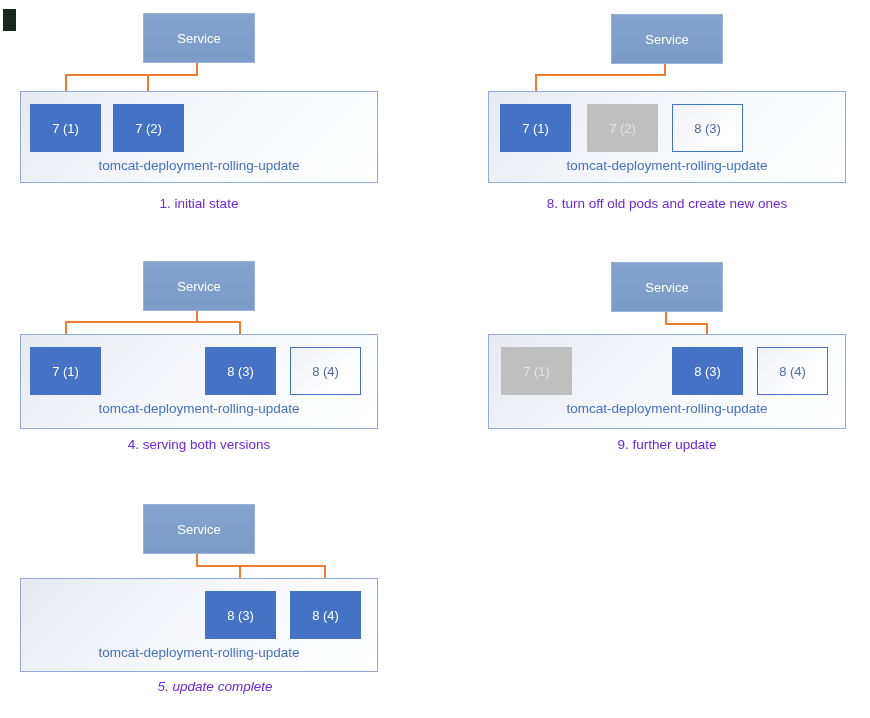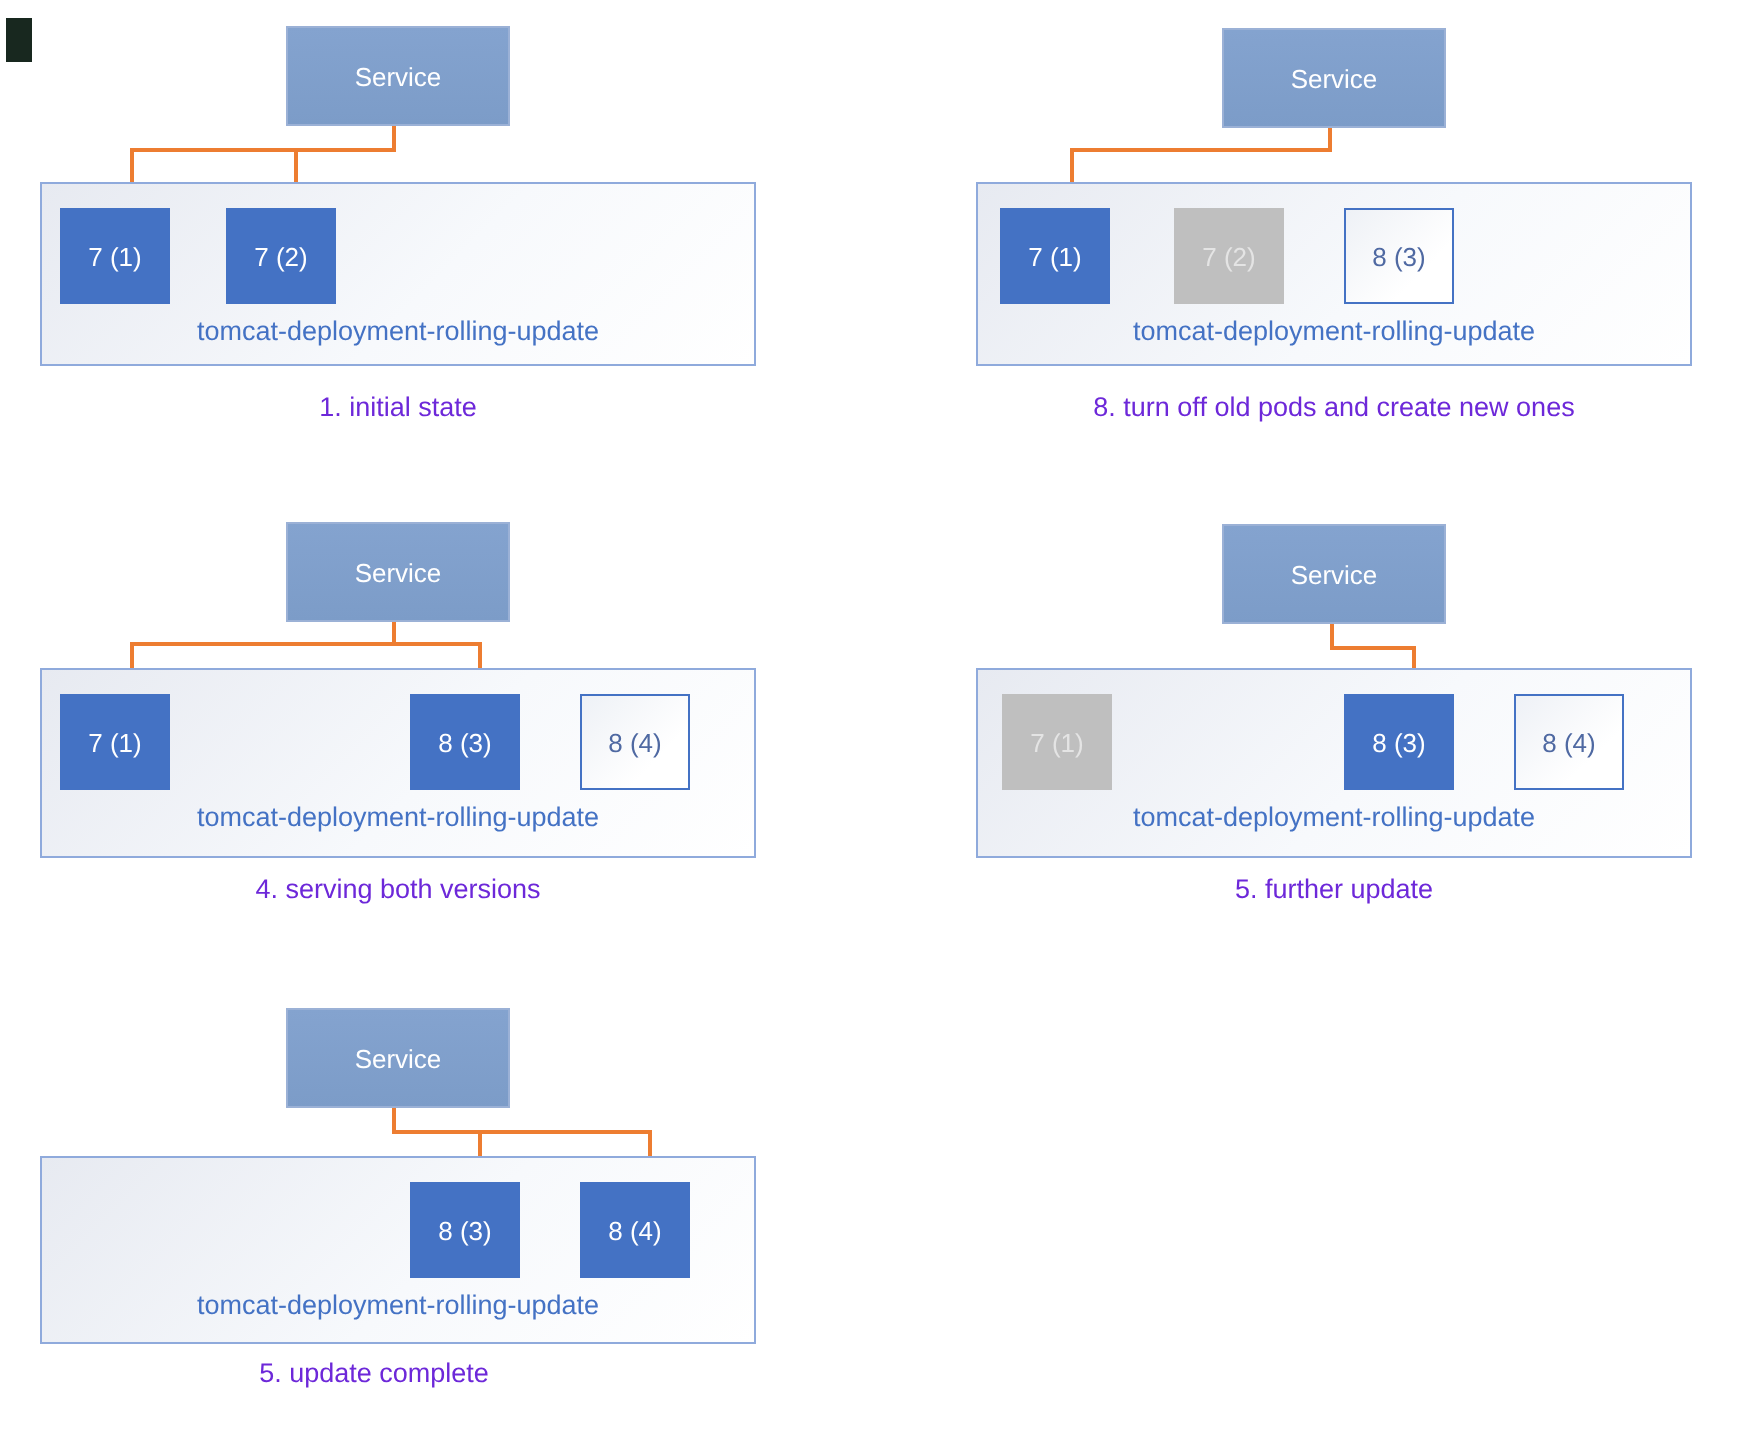--- a/index.html
+++ b/index.html
@@ -13,21 +13,21 @@
     background:linear-gradient(180deg,#84a3cf,#7c9cc8);
     border:1px solid #9bb1d6;box-sizing:border-box;
     color:#ffffff;font-size:13px;display:flex;align-items:center;justify-content:center;
   }
   .dep-box{
     position:absolute;width:358px;
     background:linear-gradient(135deg,#e7eaf1 0%,#f7f9fc 55%,#ffffff 100%);
     border:1.5px solid #8faadc;box-sizing:border-box;
   }
   .pod{
-    position:absolute;width:55px;height:48px;
+    position:absolute;width:71px;height:48px;
     background:#4472c4;color:#ffffff;font-size:13px;
     display:flex;align-items:center;justify-content:center;
   }
   .pod.gray{background:#bfbfbf;color:#e4e4e4;}
   .pod.outline{
     background:linear-gradient(135deg,#eef1f6 0%,#ffffff 70%);
     border:1.5px solid #4472c4;box-sizing:border-box;color:#4f69a2;
   }
   .dep-label{
     position:absolute;width:358px;text-align:center;
@@ -98,29 +98,29 @@
   <div class="service" style="left:611px;top:262px;">Service</div>
   <div class="al" style="left:665px;top:312px;width:2px;height:13px;"></div>
   <div class="al" style="left:665px;top:323px;width:43px;height:2px;"></div>
   <div class="al" style="left:706px;top:323px;width:2px;height:13px;"></div>
   <div class="ah" style="left:701px;top:335px;"></div>
   <div class="dep-box" style="left:488px;top:334px;height:95px;"></div>
   <div class="pod gray" style="left:501px;top:347px;">7 (1)</div>
   <div class="pod" style="left:672px;top:347px;">8 (3)</div>
   <div class="pod outline" style="left:757px;top:347px;">8 (4)</div>
   <div class="dep-label" style="left:488px;top:401px;">tomcat-deployment-rolling-update</div>
-  <div class="caption" style="left:488px;top:437px;">5. further update</div>
+  <div class="caption" style="left:488px;top:437px;">9. further update</div>
 </div>
 
 <div>
   <div class="service" style="left:143px;top:504px;">Service</div>
   <div class="al" style="left:196px;top:554px;width:2px;height:13px;"></div>
   <div class="al" style="left:196px;top:565px;width:130px;height:2px;"></div>
   <div class="al" style="left:239px;top:565px;width:2px;height:15px;"></div>
   <div class="ah" style="left:234px;top:579px;"></div>
   <div class="al" style="left:324px;top:565px;width:2px;height:15px;"></div>
   <div class="ah" style="left:319px;top:579px;"></div>
   <div class="dep-box" style="left:20px;top:578px;height:94px;"></div>
   <div class="pod" style="left:205px;top:591px;">8 (3)</div>
   <div class="pod" style="left:290px;top:591px;">8 (4)</div>
   <div class="dep-label" style="left:20px;top:645px;">tomcat-deployment-rolling-update</div>
-  <div class="caption" style="left:8px;top:679px;">5. update complete</div>
+  <div class="caption" style="left:36px;top:679px;font-style:italic;">5. update complete</div>
 </div>
 
 </body></html>

